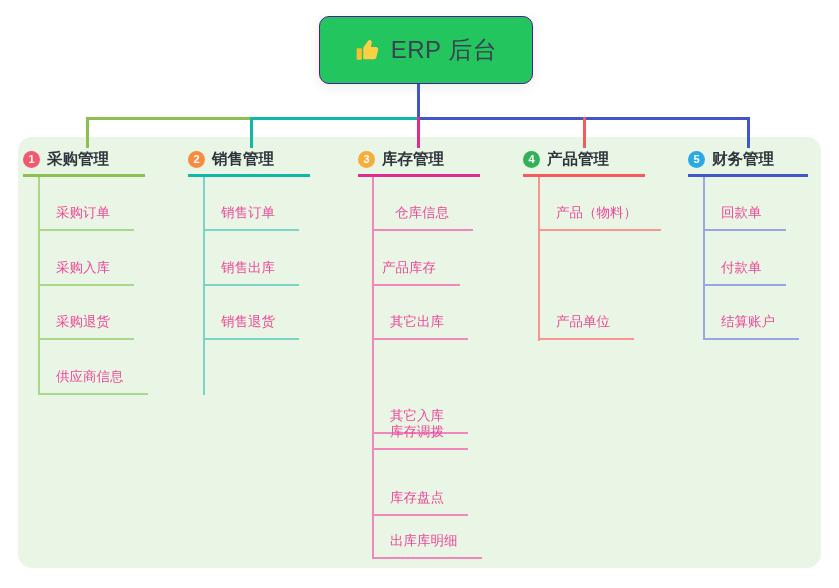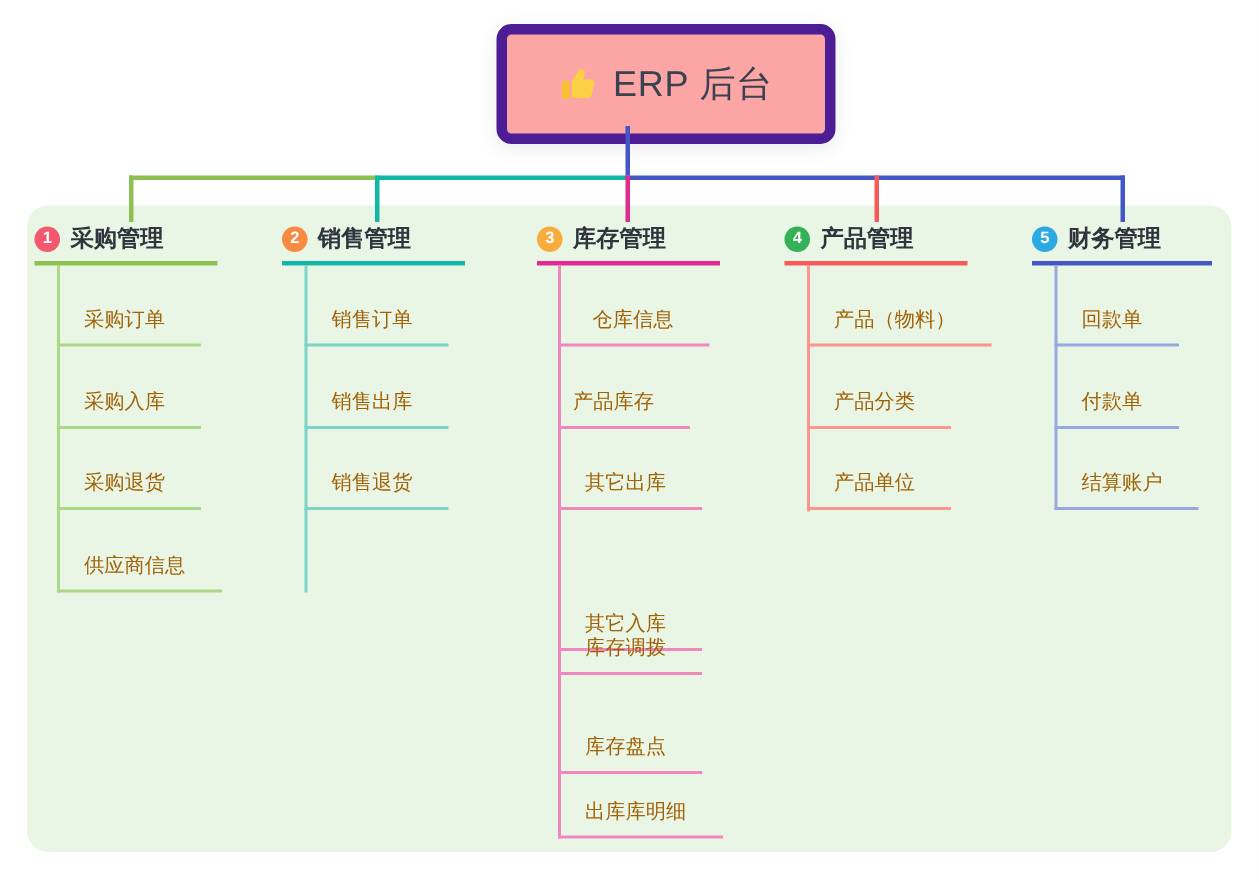--- a/index.html
+++ b/index.html
@@ -5,22 +5,22 @@
   html,body{margin:0;padding:0;background:#ffffff;}
   .canvas{
     position:relative;width:839px;height:588px;background:#ffffff;overflow:hidden;
     font-family:"Liberation Sans","DejaVu Sans",sans-serif;
   }
   .panel{
     position:absolute;left:18px;top:137px;width:803px;height:431px;
     background:#EAF6E5;border-radius:14px;
   }
   .root-card{
-    position:absolute;left:331px;top:16px;width:212px;height:66px;
-    background:#fca5a5;border-radius:10px;border:7px solid #4c1d95;
+    position:absolute;left:319px;top:16px;width:212px;height:66px;
+    background:#22c55e;border-radius:10px;border:1px solid #4c1d95;
     box-shadow:0 3px 12px rgba(60,70,90,0.10);
     display:flex;align-items:center;justify-content:center;gap:10px;
   }
   .root-title{font-size:24px;color:#3A4150;font-weight:500;letter-spacing:0.5px;}
   .thumb-icon{width:26px;height:26px;display:inline-block;}
   .line{position:absolute;}
   .vline{position:absolute;width:2px;background:var(--cc);}
   .bus{height:3px;top:117px;background:var(--c);}
   .drop{width:3px;top:117px;height:31px;background:var(--c);}
   .head{
@@ -31,21 +31,21 @@
   .badge{
     width:17px;height:17px;border-radius:50%;background:var(--badge);
     color:#fff;font-size:11px;line-height:17px;text-align:center;flex:0 0 17px;
     font-weight:600;
   }
   .hlabel{font-size:15.5px;color:#2F353D;font-weight:600;white-space:nowrap;font-family:Liberation Mono, monospace;}
   .child{
     position:absolute;height:29px;line-height:26px;
     padding:0 24px 0 18px;white-space:nowrap;
     border-bottom:2px solid var(--cc);
-    font-size:13.5px;color:#a16207;cursor:default;
+    font-size:13.5px;color:#ec4899;cursor:default;
   }
 </style>
 </head>
 <body>
 
 <div class="canvas">
 
   <div class="panel"></div>
 
   <div class="root-card">
@@ -101,21 +101,20 @@
   <div class="child" style="left: 372px; top: 419px; --c: #E02B90; --cc: #F287BE; --badge: #F8AC3B;">库存调拨</div>
   <div class="child" style="left: 372px; top: 473px; margin-top: 12px; --c: #E02B90; --cc: #F287BE; --badge: #F8AC3B;">库存盘点</div>
   <div class="child" style="left: 372px; top: 528px; --c: #E02B90; --cc: #F287BE; --badge: #F8AC3B;">出库库明细</div>
 
   <div class="head" style="left: 523px; --c: #F65B5B; --cc: #FA958F; --badge: #34B158;">
     <span class="badge">4</span>
     <span class="hlabel">产品管理</span>
   </div>
   <div class="vline" style="left: 538px; top: 177px; height: 164px; --c: #F65B5B; --cc: #FA958F; --badge: #34B158;"></div>
   <div class="child" style="left: 538px; top: 200px; --c: #F65B5B; --cc: #FA958F; --badge: #34B158;">产品（物料）</div>
-  <div class="child" style="left: 538px; top: 255px; --c: #F65B5B; --cc: #FA958F; --badge: #34B158;">产品分类</div>
   <div class="child" style="left: 538px; top: 309px; --c: #F65B5B; --cc: #FA958F; --badge: #34B158;">产品单位</div>
 
   <div class="head" style="left: 688px; width: 120px; --c: #4356C6; --cc: #98A7E0; --badge: #2BA9E2;">
     <span class="badge">5</span>
     <span class="hlabel">财务管理</span>
   </div>
   <div class="vline" style="left: 703px; top: 177px; height: 163px; --c: #4356C6; --cc: #98A7E0; --badge: #2BA9E2;"></div>
   <div class="child" style="left: 703px; top: 200px; --c: #4356C6; --cc: #98A7E0; --badge: #2BA9E2;">回款单</div>
   <div class="child" style="left: 703px; top: 255px; --c: #4356C6; --cc: #98A7E0; --badge: #2BA9E2;">付款单</div>
   <div class="child" style="left: 703px; top: 309px; --c: #4356C6; --cc: #98A7E0; --badge: #2BA9E2;">结算账户</div>

